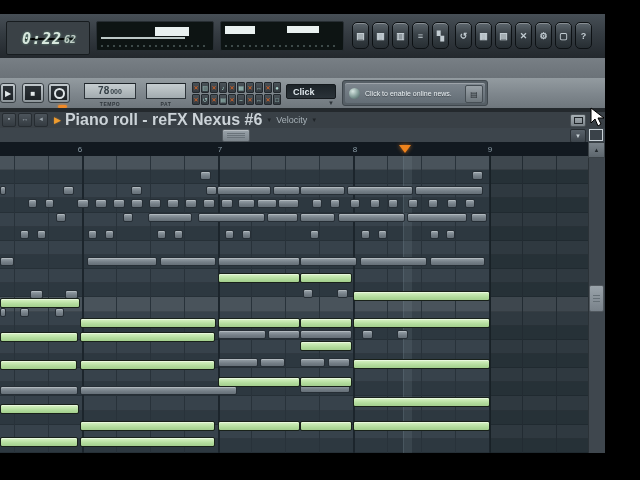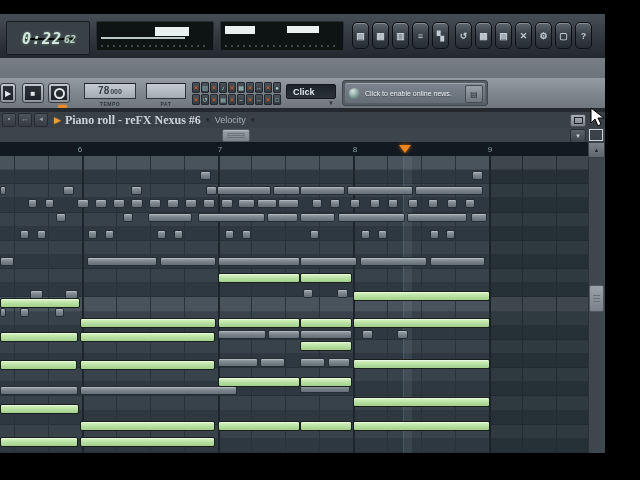--- a/index.html
+++ b/index.html
@@ -83,21 +83,21 @@
             background:linear-gradient(#9aa2a8,#6e777d);border:1px solid #464e54;
             color:#22282d;font-size:8px;display:flex;align-items:center;justify-content:center;cursor:pointer;}
 
   
   .prtitle{position:absolute;left:0;top:98px;width:605px;height:16px;background:#394046;
            border-bottom:1px solid #1a1f24;display:flex;align-items:center;}
   .pr-ico{width:12px;height:12px;margin-left:2px;background:linear-gradient(#4c545b,#343b41);
           border:1px solid #262c31;border-radius:2px;color:#9aa4ab;font-size:7px;line-height:10px;
           text-align:center;cursor:pointer;}
   .orange-arrow{color:#f09c2e;font-size:9px;margin:0 4px 0 6px;text-shadow:0 0 2px rgba(240,150,40,.6);}
-  .pr-title-text{color:#ccd3d8;font-size:12px;font-weight:bold;font-family:Liberation Serif, serif;}
+  .pr-title-text{color:#ccd3d8;font-size:16px;font-weight:bold;}
   .dd{color:#1f2428;font-size:6px;margin:0 4px;}
   .pr-sel{color:#a7b1b8;font-size:9px;font-weight:normal;}
   .maxbtn{position:absolute;right:19px;top:2px;width:14px;height:11px;border-radius:2px;
           background:linear-gradient(#a8b0b5,#7c848a);border:1px solid #4a5156;
           display:flex;align-items:center;justify-content:center;cursor:pointer;}
   .maxbtn span{display:block;width:7px;height:5px;border:1px solid #21262a;}
 
   
   .prstrip{position:absolute;left:0;top:114px;width:605px;height:14px;background:#3d454c;
            border-bottom:1px solid #23292e;}

